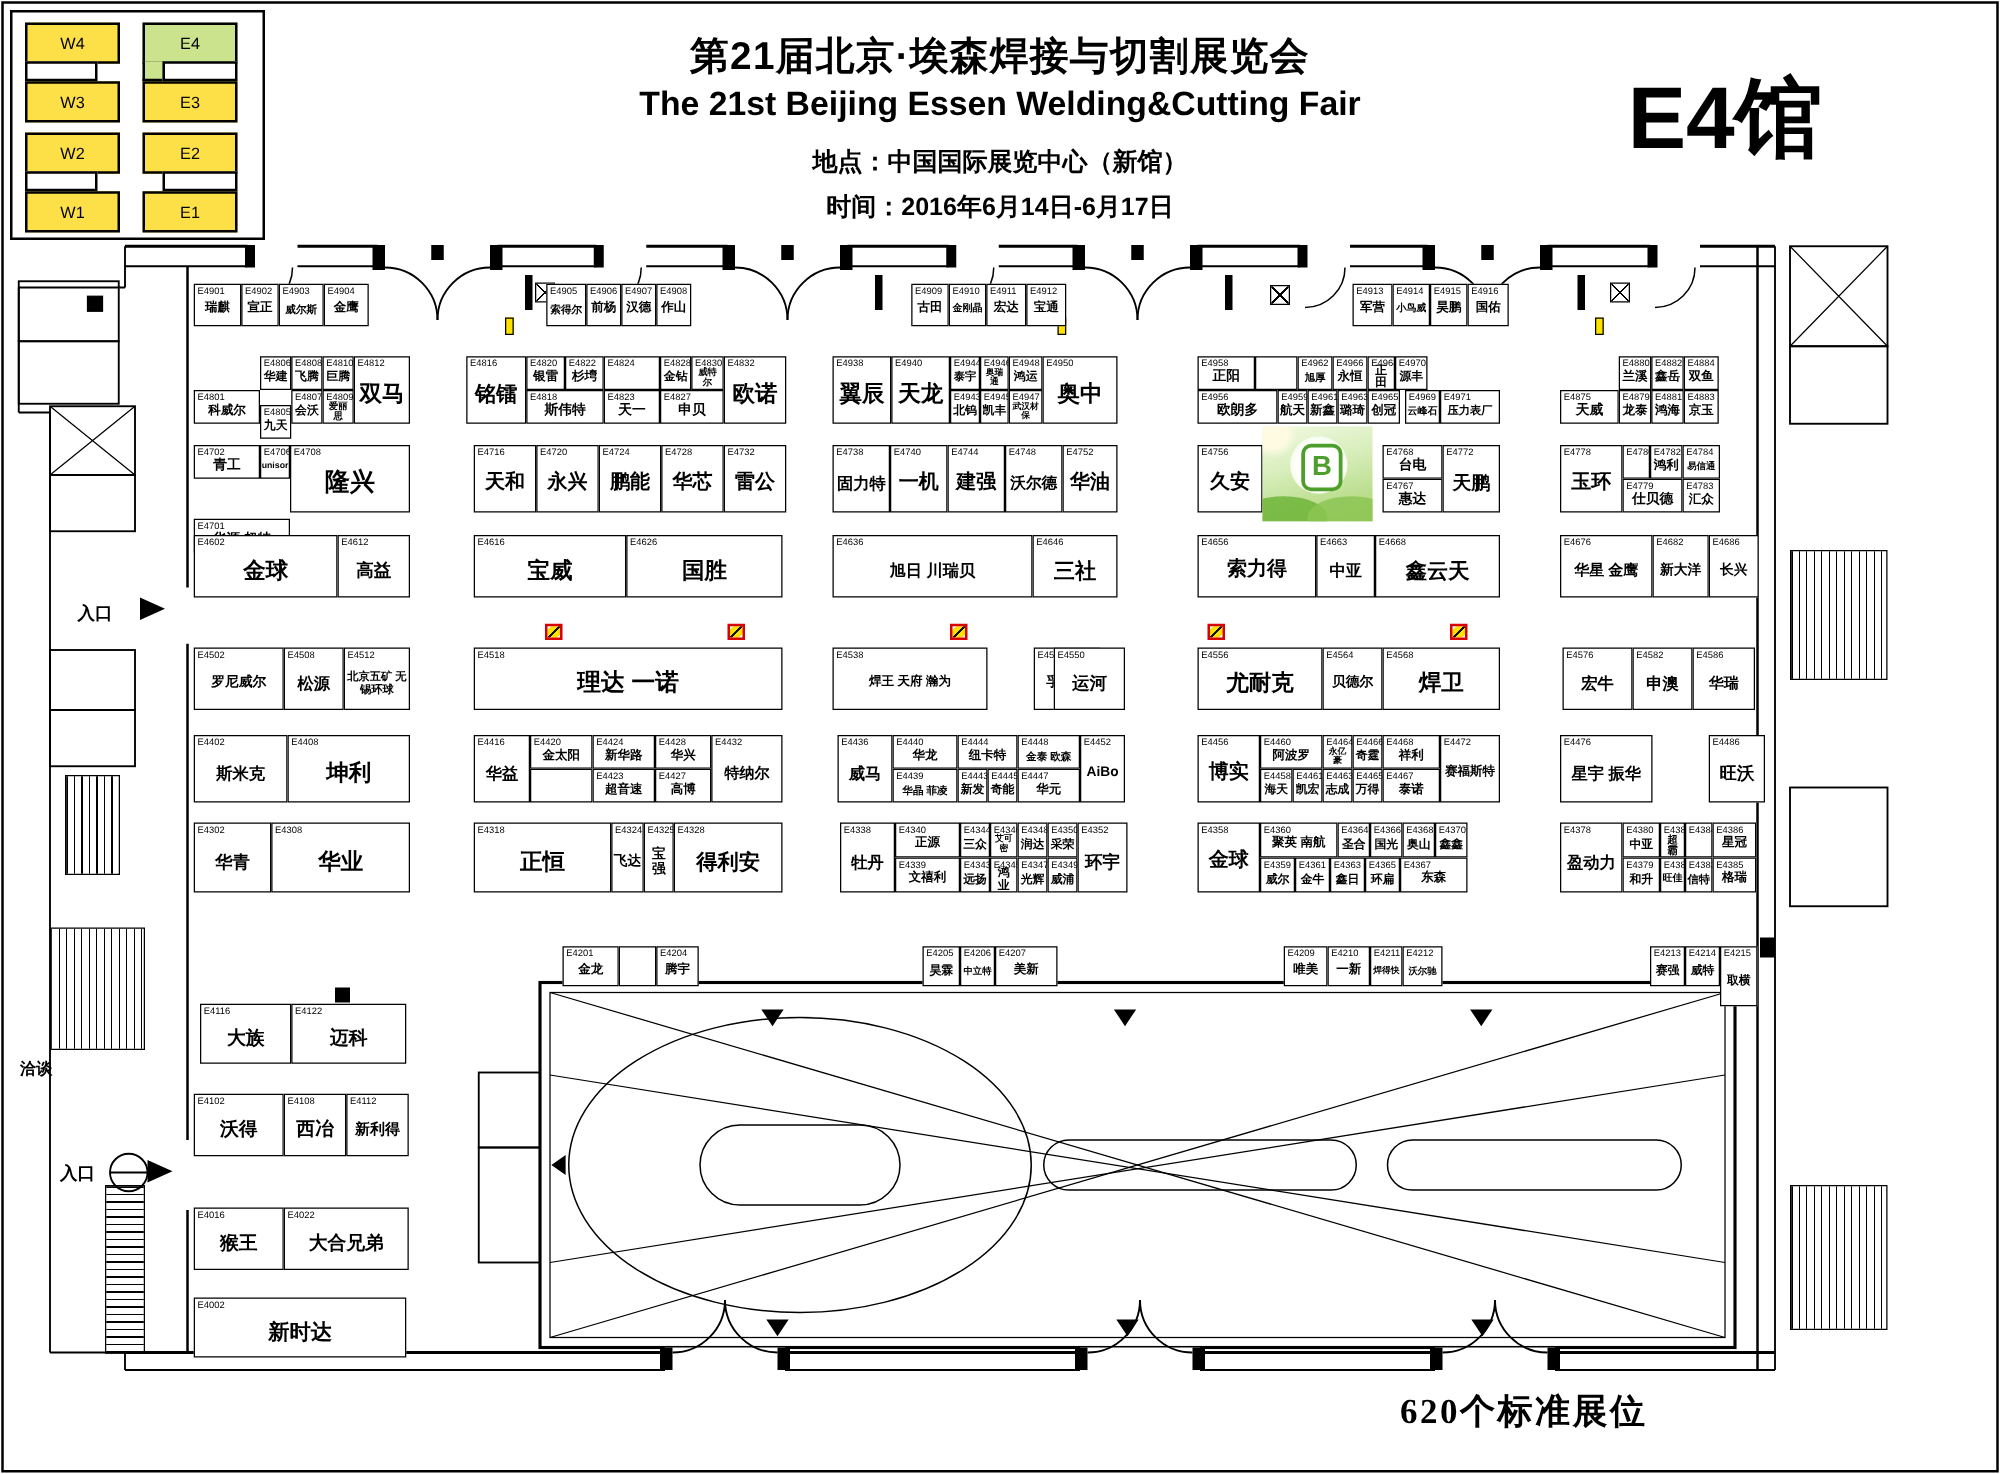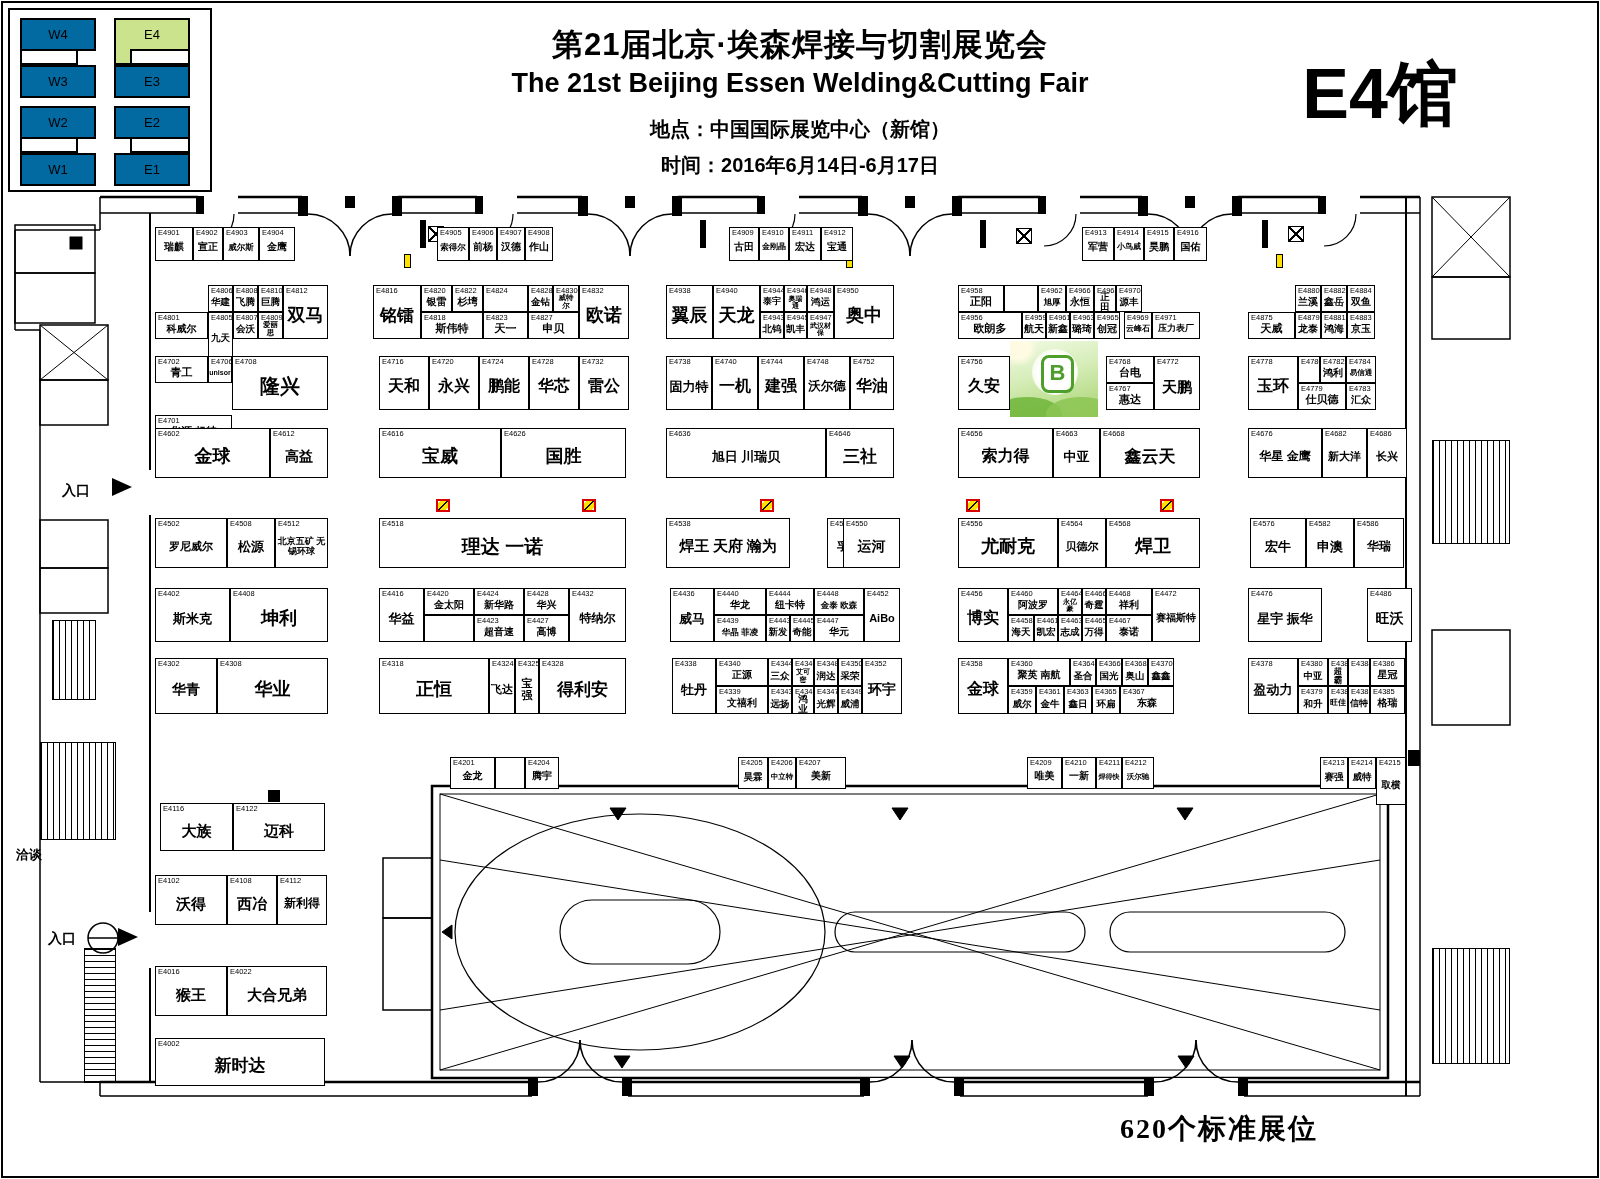--- a/index.html
+++ b/index.html
@@ -2,21 +2,21 @@
 <html><head>
 <meta charset="utf-8">
 <style>
   html,body{margin:0;padding:0;background:#fff;}
   #stage{position:relative;width:1600px;height:1179px;background:#fff;overflow:hidden;
          font-family:"Liberation Sans",sans-serif;color:#000;}
   #frame{position:absolute;left:1px;top:1px;right:1px;bottom:1px;border:2px solid #000;}
   
   #minimap{position:absolute;left:8px;top:8px;width:200px;height:180px;border:2.5px solid #000;background:#fff;}
   .mm{position:absolute;border:2px solid #000;display:flex;align-items:center;justify-content:center;
-      font-size:13px;background:#0369a1;box-sizing:border-box;}
+      font-size:13px;background:#fde047;box-sizing:border-box;}
   .mmn{position:absolute;border:2px solid #000;background:#fff;box-sizing:border-box;}
   .mm.hl{background:#cbe38c;}
   .mmhl2{position:absolute;background:#cbe38c;border:2px solid #000;border-top:none;box-sizing:border-box;}
   
   .hdr{position:absolute;left:420px;width:760px;text-align:center;}
   #title-cn{top:24px;font-size:31px;font-weight:bold;letter-spacing:1px;}
   #title-en{top:68px;font-size:27px;font-weight:bold;}
   #loc{top:116px;font-size:20px;font-weight:bold;}
   #dates{top:152px;font-size:20px;font-weight:bold;}
   #hall{position:absolute;left:1270px;top:48px;width:220px;text-align:center;font-size:70px;font-weight:bold;}
@@ -318,21 +318,21 @@
         <span class="bn" style="font-size: 9.5px;">华建</span>
       </div>
       <div class="booth" style="left: 233px; top: 285px; width: 25px; height: 27px;">
         <span class="bid">E4808</span>
         <span class="bn" style="font-size: 9.5px;">飞腾</span>
       </div>
       <div class="booth" style="left: 258px; top: 285px; width: 25px; height: 27px;">
         <span class="bid">E4810</span>
         <span class="bn" style="font-size: 9.5px;">巨腾</span>
       </div>
-      <div class="booth" style="left: 208px; top: 312px; width: 25px; height: 45px;">
+      <div class="booth" style="left: 208px; top: 324px; width: 25px; height: 27px;">
         <span class="bid">E4805</span>
         <span class="bn" style="font-size: 9.5px;">九天</span>
       </div>
       <div class="booth" style="left: 233px; top: 312px; width: 25px; height: 27px;">
         <span class="bid">E4807</span>
         <span class="bn" style="font-size: 9.5px;">会沃</span>
       </div>
       <div class="booth" style="left: 258px; top: 312px; width: 25px; height: 27px;">
         <span class="bid">E4809</span>
         <span class="bn" style="font-size: 7.5px;">爱丽思</span>
@@ -647,21 +647,21 @@
       <div class="booth" style="left: 275px; top: 518px; width: 53px; height: 50px;">
         <span class="bid">E4512</span>
         <span class="bn" style="font-size: 9px;">北京五矿 无锡环球</span>
       </div>
       <div class="booth" style="left: 379px; top: 518px; width: 247px; height: 50px;">
         <span class="bid">E4518</span>
         <span class="bn" style="font-size: 19px;">理达 一诺</span>
       </div>
       <div class="booth" style="left: 666px; top: 518px; width: 124px; height: 50px;">
         <span class="bid">E4538</span>
-        <span class="bn" style="font-size: 15px; font-family: Liberation Serif, serif;">焊王 天府 瀚为</span>
+        <span class="bn" style="font-size: 10px;">焊王 天府 瀚为</span>
       </div>
       <div class="booth" style="left: 790px; top: 518px; width: 53px; height: 50px; margin-left: 37px;">
         <span class="bid">E4546</span>
         <span class="bn" style="font-size: 11px;">孚兰德</span>
       </div>
       <div class="booth" style="left: 843px; top: 518px; width: 57px; height: 50px;">
         <span class="bid">E4550</span>
         <span class="bn" style="font-size: 14px;">运河</span>
       </div>
       <div class="booth" style="left: 958px; top: 518px; width: 100px; height: 50px;">

